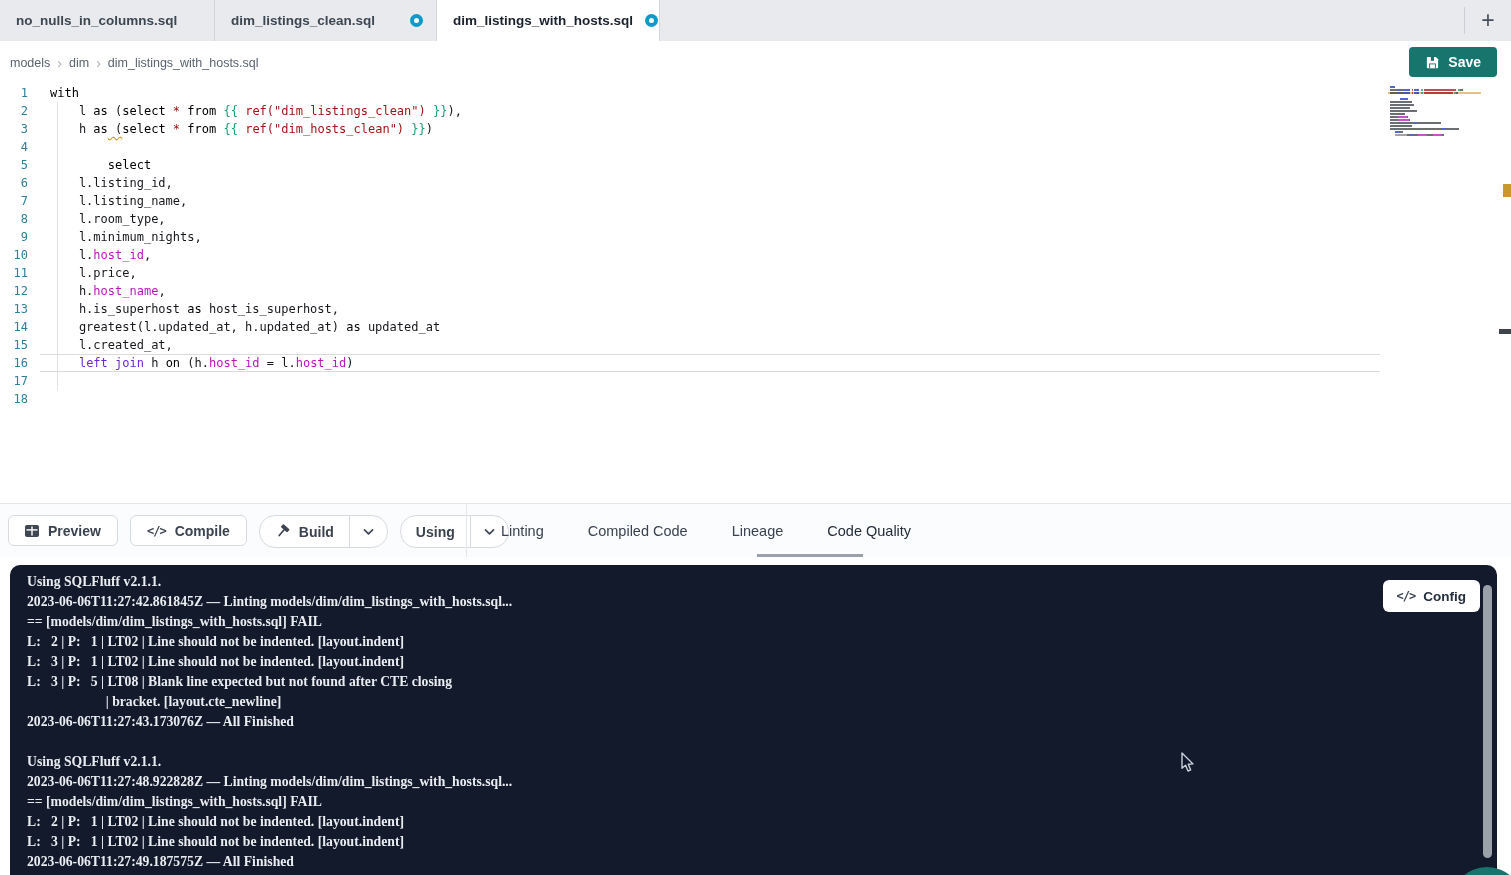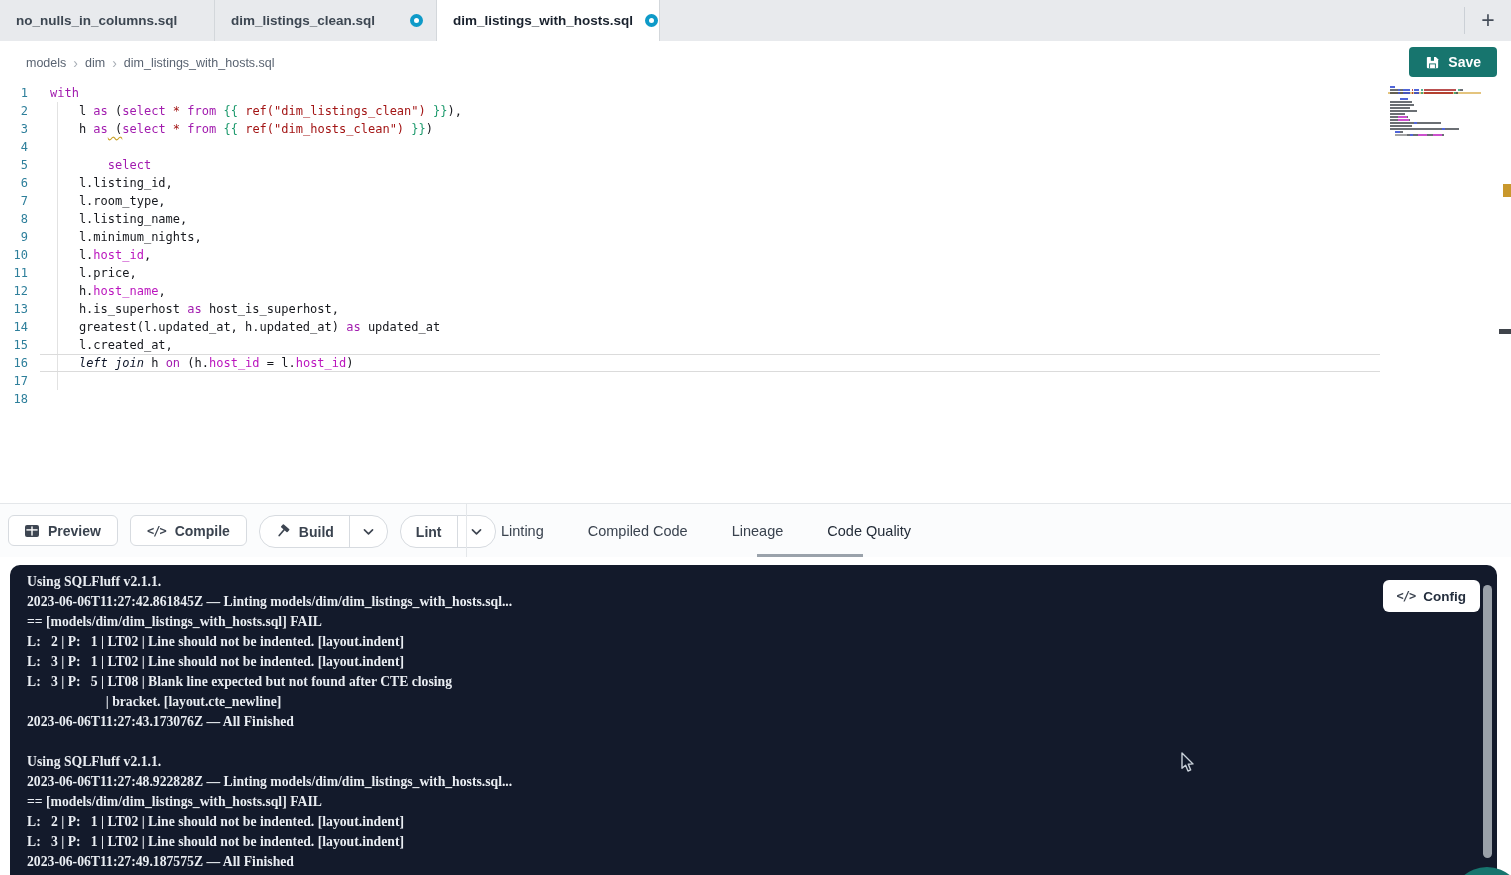--- a/index.html
+++ b/index.html
@@ -12,37 +12,37 @@
        padding:0 13px 0 16px;border-right:1px solid #D3D7DB;box-sizing:border-box;
        font-size:13.5px;font-weight:600;color:#3D4752;cursor:pointer;}
   .tab.active{background:#fff;font-weight:700;color:#19212D;}
   .dot{width:13px;height:13px;border-radius:50%;border:4px solid #0E9AC8;background:#fff;
        box-sizing:border-box;margin-left:12px;flex:none;}
   .tabbar-right{margin-left:auto;display:flex;align-items:center;padding-right:9px;}
   .vdiv{width:1px;height:27px;background:#CBD0D6;margin-right:9px;}
   .new-tab{font-size:23px;line-height:23px;color:#454D59;background:none;border:none;width:28px;
        height:32px;cursor:pointer;font-family:"Liberation Sans",sans-serif;}
   
-  .crumbbar{position:absolute;top:41px;left:16px;right:0;height:43px;background:#fff;padding-left:32px;}
+  .crumbbar{position:absolute;top:41px;left:0;right:0;height:43px;background:#fff;padding-left:32px;}
   .crumbs{position:absolute;left:10px;top:0;height:43px;display:flex;align-items:center;
        font-size:12.5px;color:#5A6472;gap:7px;}
   .crumb-sep{color:#A8AEB6;font-size:14px;}
   .save-btn{position:absolute;right:14px;top:6px;height:30px;display:flex;align-items:center;gap:8px;
        padding:0 16px;background:#17756E;border:none;border-radius:4px;color:#fff;
        font-size:14px;font-weight:600;font-family:"Liberation Sans",sans-serif;cursor:pointer;}
   
   .editor{position:absolute;top:84px;left:0;width:1511px;height:419px;background:#fff;
        font-family:"DejaVu Sans Mono",monospace;font-size:12px;line-height:18px;}
   .gutter{position:absolute;left:0;top:0;width:40px;text-align:right;color:#2E7F9B;}
   .gutter .ln{height:18px;padding-right:12px;}
   .code{position:absolute;left:40px;top:0;width:1340px;color:#16181D;}
   .row{height:18px;white-space:pre;padding-left:10px;box-sizing:border-box;}
   .row.current{border-top:1px solid #DBDBDB;border-bottom:1px solid #DBDBDB;line-height:16px;}
-  .tk-k{color:#a21caf;} .tk-r{color:#A31515;} .tk-j{color:#1D9A6D;}
-  .tk-m{color:#BB16BE;} .tk-g{color:#0f172a;font-style:italic;} .tk-d{color:#16181D;}
+  .tk-k{color:#000000;} .tk-r{color:#A31515;} .tk-j{color:#1D9A6D;}
+  .tk-m{color:#BB16BE;} .tk-g{color:#6d28d9;} .tk-d{color:#16181D;}
   .tk-w{text-decoration-line:underline;text-decoration-style:wavy;
         text-decoration-color:#C9A227;text-underline-offset:3px;}
   .indent-guide{position:absolute;left:57px;top:18px;width:1px;height:288px;background:#E2E2E2;}
   
   .minimap{position:absolute;left:1388px;top:2px;width:93px;cursor:pointer;}
   .mrow{height:2px;margin-bottom:1px;display:flex;padding-left:2px;}
   .mrow span{height:2px;display:block;opacity:.75;}
   .mrow.band{background:#E4C47E;}
   .ruler-gold{position:absolute;left:1503px;top:100px;width:8px;height:13px;background:#C9982C;}
   .ruler-dark{position:absolute;left:1499px;top:245px;width:12px;height:5px;background:#3F444B;}
@@ -142,22 +142,22 @@
       <div class="ln">18</div>
     </div>
   <div class="indent-guide"></div>
   <div class="code">
       <div class="row"><span class="tk-k">with</span></div>
       <div class="row"><span class="tk-d">    l </span><span class="tk-k">as</span><span class="tk-d"> (</span><span class="tk-k">select</span><span class="tk-d"> </span><span class="tk-r">*</span><span class="tk-d"> </span><span class="tk-k">from</span><span class="tk-d"> </span><span class="tk-j">{{</span><span class="tk-d"> </span><span class="tk-r">ref("dim_listings_clean")</span><span class="tk-d"> </span><span class="tk-j">}}</span><span class="tk-d">),</span></div>
       <div class="row"><span class="tk-d">    h </span><span class="tk-k">as</span><span class="tk-d tk-w"> (</span><span class="tk-k">select</span><span class="tk-d"> </span><span class="tk-r">*</span><span class="tk-d"> </span><span class="tk-k">from</span><span class="tk-d"> </span><span class="tk-j">{{</span><span class="tk-d"> </span><span class="tk-r">ref("dim_hosts_clean")</span><span class="tk-d"> </span><span class="tk-j">}}</span><span class="tk-d">)</span></div>
       <div class="row"></div>
       <div class="row"><span class="tk-d">        </span><span class="tk-k">select</span></div>
       <div class="row"><span class="tk-d">    l.listing_id,</span></div>
+      <div class="row"><span class="tk-d">    l.listing_name,</span></div>
       <div class="row"><span class="tk-d">    l.room_type,</span></div>
-      <div class="row"><span class="tk-d">    l.listing_name,</span></div>
       <div class="row"><span class="tk-d">    l.minimum_nights,</span></div>
       <div class="row"><span class="tk-d">    l.</span><span class="tk-m">host_id</span><span class="tk-d">,</span></div>
       <div class="row"><span class="tk-d">    l.price,</span></div>
       <div class="row"><span class="tk-d">    h.</span><span class="tk-m">host_name</span><span class="tk-d">,</span></div>
       <div class="row"><span class="tk-d">    h.is_superhost </span><span class="tk-k">as</span><span class="tk-d"> host_is_superhost,</span></div>
       <div class="row"><span class="tk-d">    greatest(l.updated_at, h.updated_at) </span><span class="tk-k">as</span><span class="tk-d"> updated_at</span></div>
       <div class="row"><span class="tk-d">    l.created_at,</span></div>
       <div class="row current"><span class="tk-d">    </span><span class="tk-g">left join</span><span class="tk-d"> h </span><span class="tk-k">on</span><span class="tk-d"> (h.</span><span class="tk-m">host_id</span><span class="tk-d"> = l.</span><span class="tk-m">host_id</span><span class="tk-d">)</span></div>
       <div class="row"></div>
     </div>
@@ -289,21 +289,21 @@
         <span>Build</span>
       </button>
       <button class="chev">
         <svg width="13" height="13" viewBox="0 0 16 16">
           <path d="M3 6l5 5 5-5" stroke="#3E4652" stroke-width="2" fill="none" stroke-linecap="round" stroke-linejoin="round"></path>
         </svg>
       </button>
     </div>
     <div class="btn-group">
       <button class="main">
-        <span>Lint</span>
+        <span>Using</span>
       </button>
       <button class="chev">
         <svg width="13" height="13" viewBox="0 0 16 16">
           <path d="M3 6l5 5 5-5" stroke="#3E4652" stroke-width="2" fill="none" stroke-linecap="round" stroke-linejoin="round"></path>
         </svg>
       </button>
     </div>
   </div>
   <div class="ab-div"></div>
   <div class="ab-tabs">

